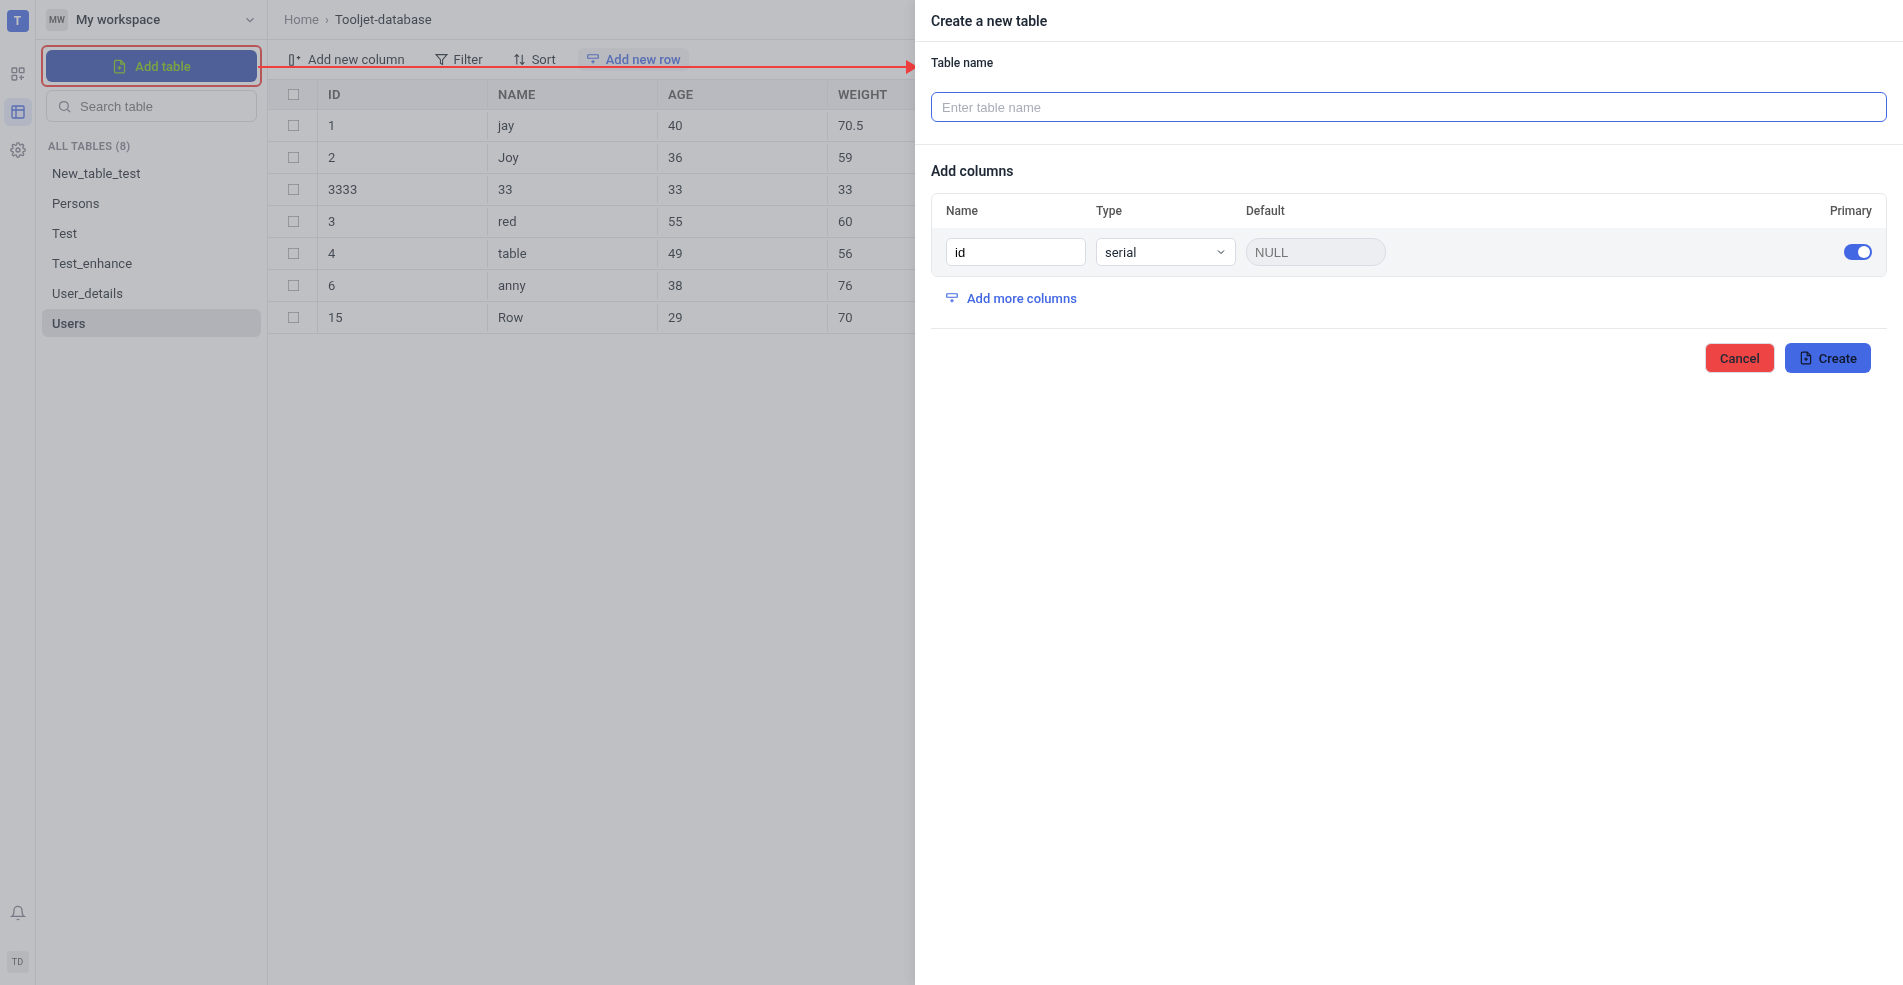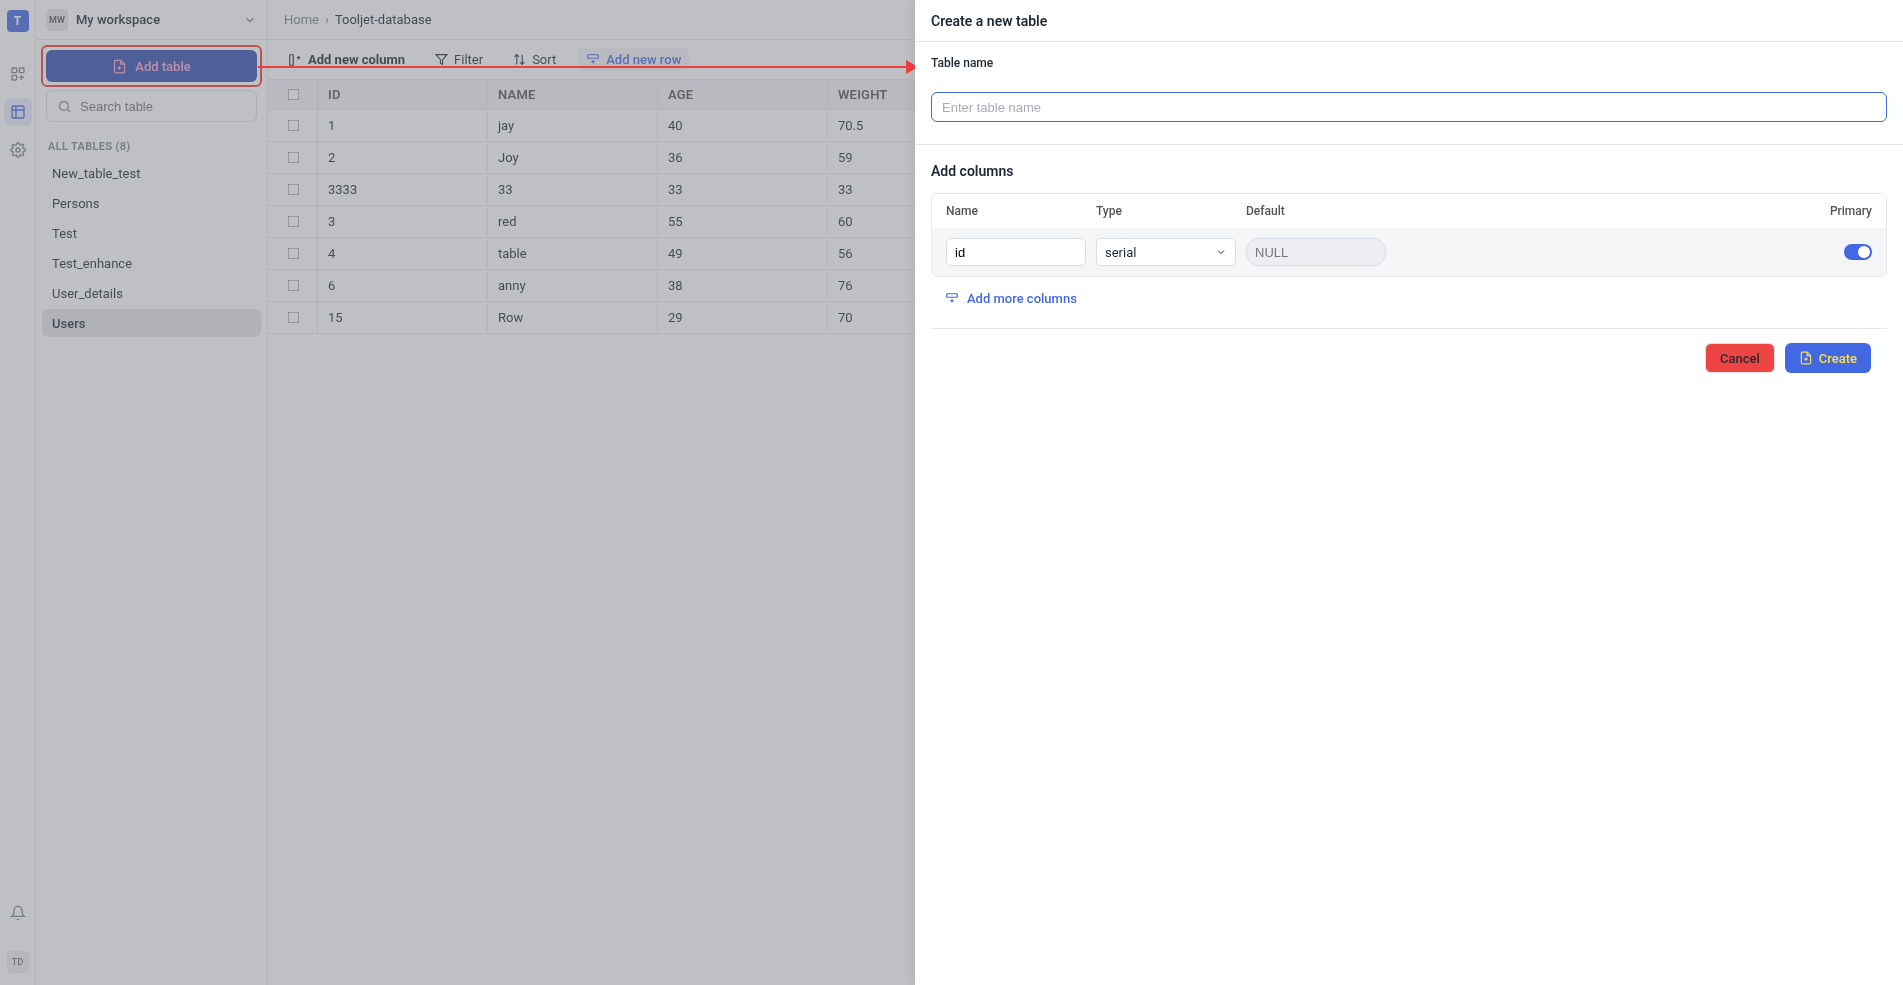--- a/index.html
+++ b/index.html
@@ -105,21 +105,21 @@
     display:flex;align-items:center;justify-content:center;
   }
   .ws-name { font-size: 13px; font-weight: 500; flex:1; }
   .ws-chevron { color: var(--text-muted); }
   .sidebar-controls {
     padding: 10px 10px 0;
     display:flex;flex-direction:column;gap:8px;
   }
   .add-table-btn {
     background: var(--primary-dark);
-    color: #f9a8d4;
+    color: #84cc16;
     border-radius: 6px;
     height: 32px;
     display:flex;align-items:center;justify-content:center;
     gap:8px;
     font-weight:500;
     font-size:13px;
     cursor:pointer;
     position: relative;
   }
   .add-table-highlight {
@@ -188,21 +188,21 @@
     gap: 14px;
     border-bottom: 1px solid var(--border-light);
   }
   .tb-btn {
     display:flex;align-items:center;gap:6px;
     font-size: 13px;
     padding: 4px 8px;
     border-radius: 6px;
     cursor:pointer;
   }
-  .tb-btn.strong { font-weight:700; }
+  .tb-btn.strong { font-weight:400; }
   .tb-btn.add-row {
     background: var(--bg-gray);
     color: var(--primary);
     font-weight: 500;
   }
 
   
   .data-table {
     flex:1;
     overflow:auto;
@@ -374,21 +374,21 @@
     font-weight: 500;
     display:flex;align-items:center;gap:6px;
     cursor:pointer;
   }
   .btn-secondary {
     background:#ef4444;
     border:1px solid var(--border);
   }
   .btn-primary {
     background: var(--primary);
-    color:#fde047;
+    color:#0f172a;
     border: none;
   }
 
   
   .i { display:inline-flex; align-items:center; justify-content:center; }
 </style>
 </head>
 <body>
 
 <div class="rail">

